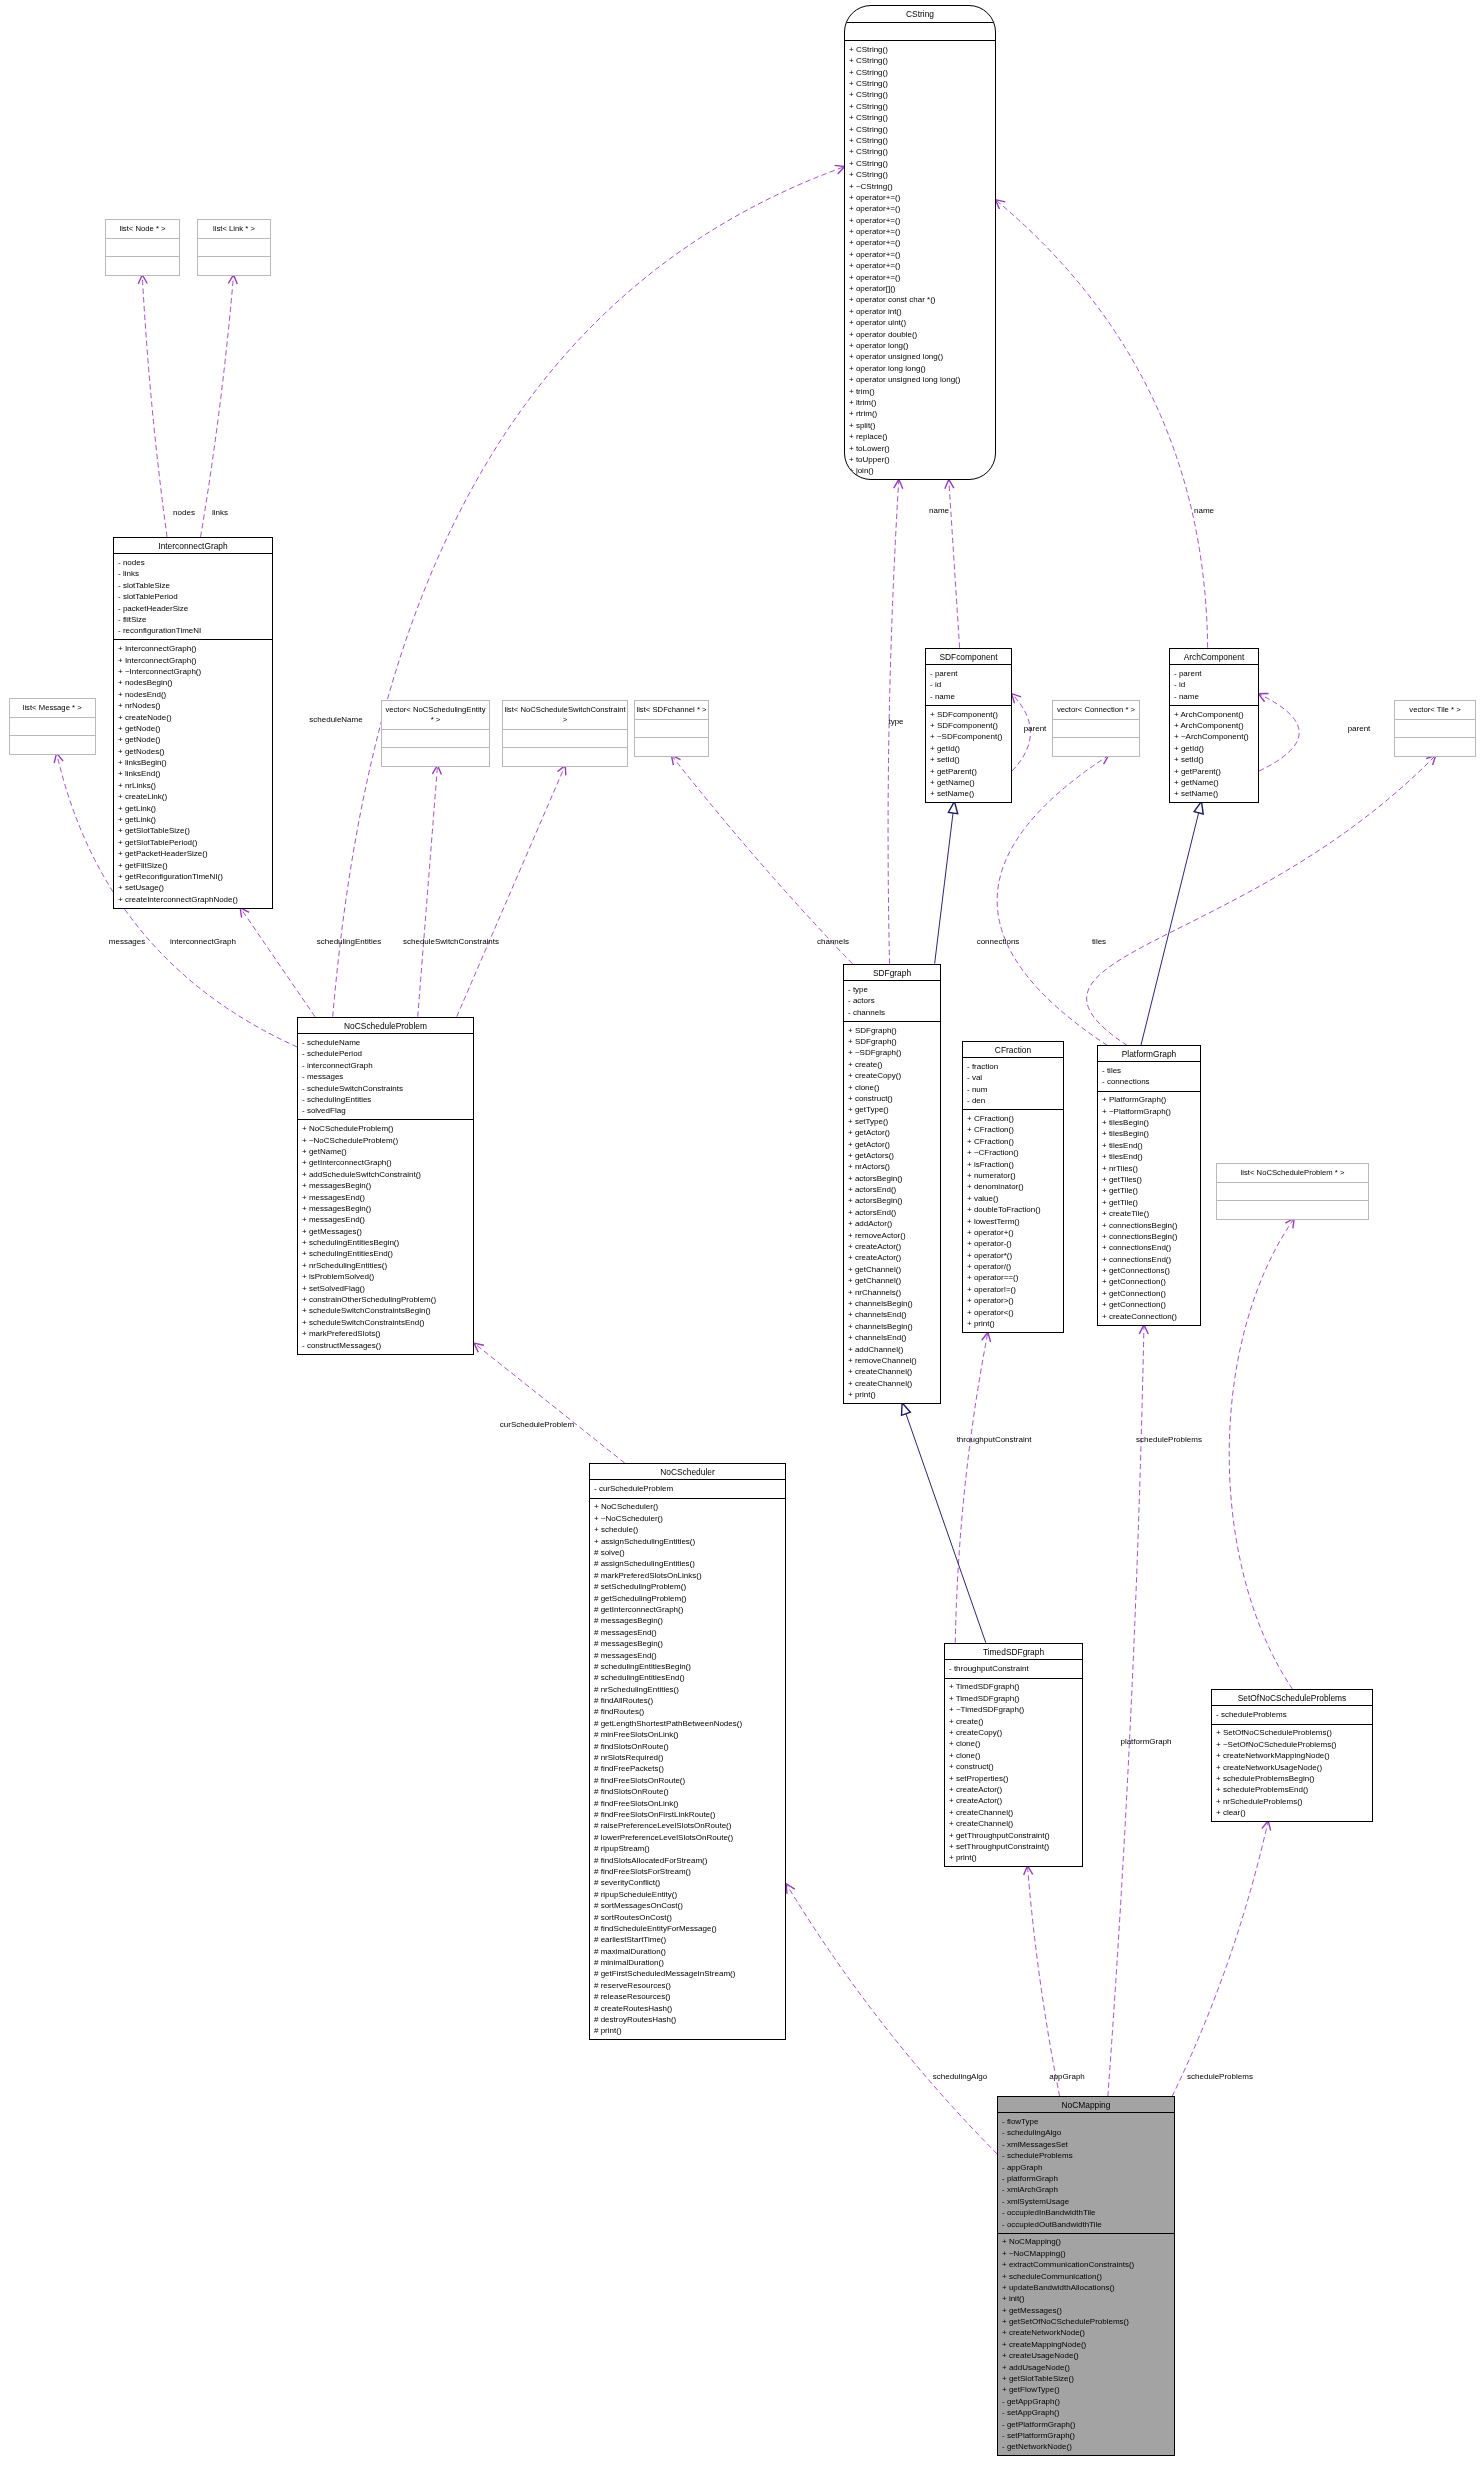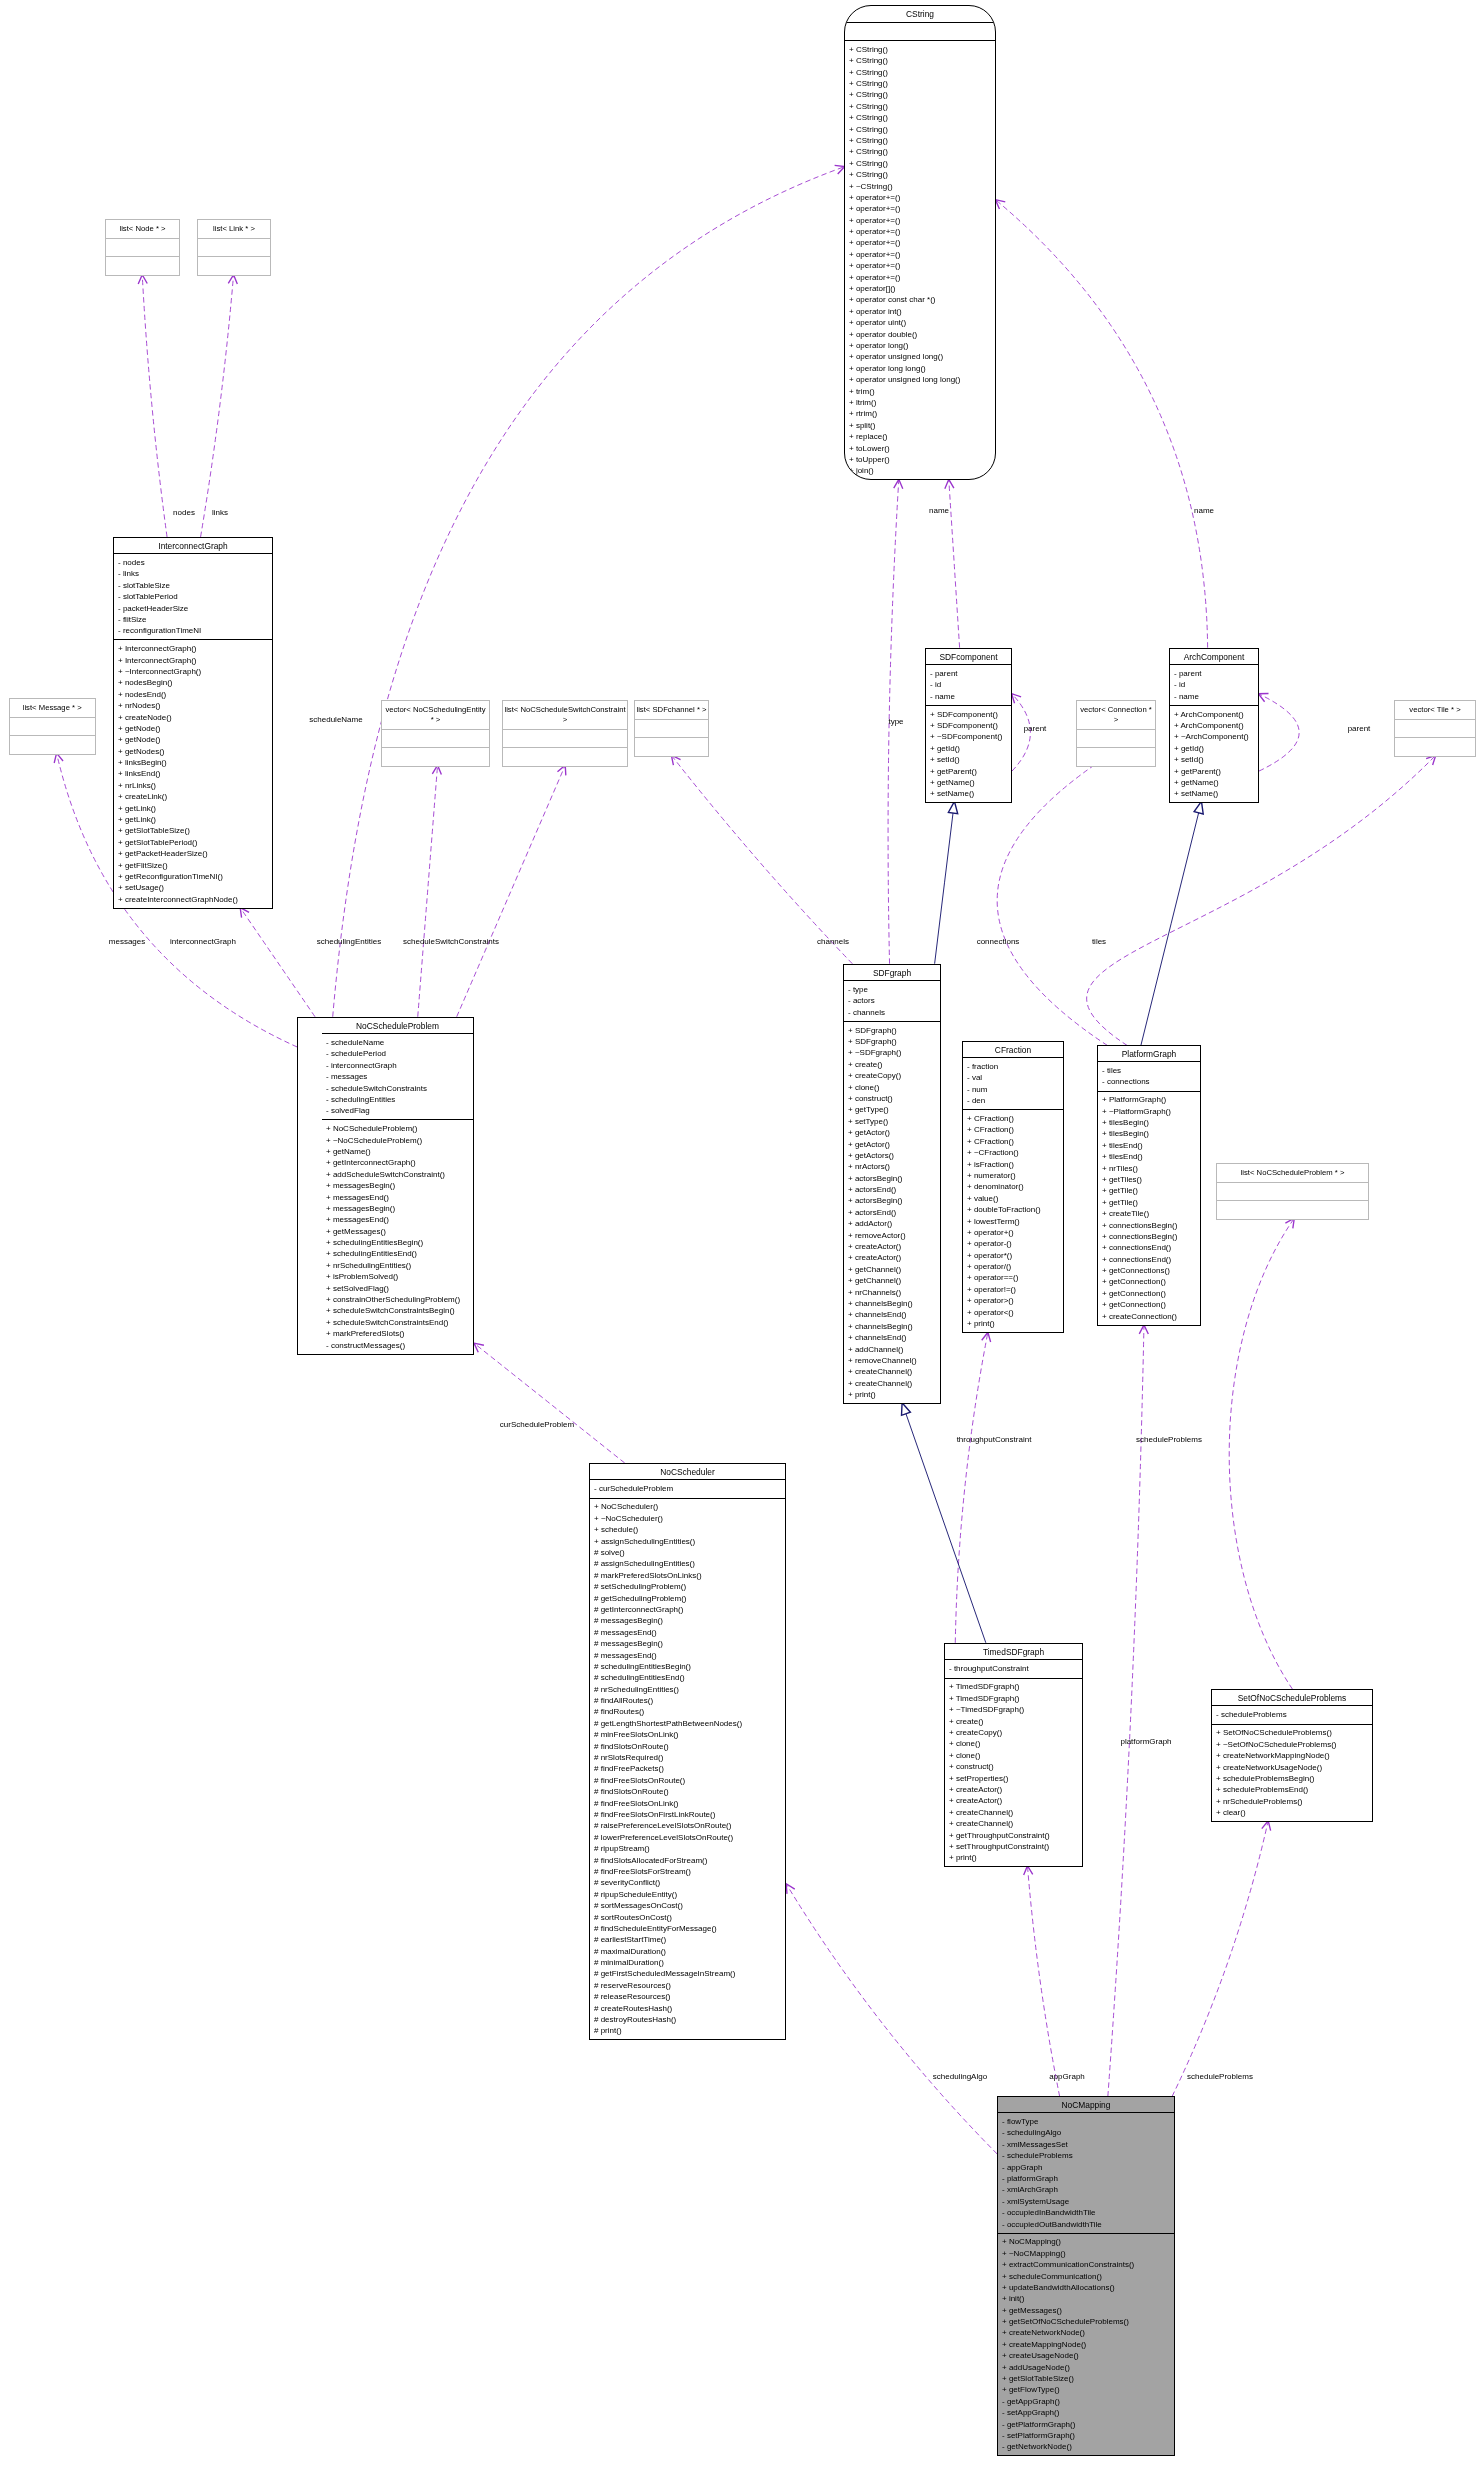--- a/index.html
+++ b/index.html
@@ -178,21 +178,21 @@
         <div class="mline">+ SDFcomponent()</div>
         <div class="mline">+ SDFcomponent()</div>
         <div class="mline">+ ~SDFcomponent()</div>
         <div class="mline">+ getId()</div>
         <div class="mline">+ setId()</div>
         <div class="mline">+ getParent()</div>
         <div class="mline">+ getName()</div>
         <div class="mline">+ setName()</div>
       </div>
     </div>
-    <div class="cls template" style="left: 1052px; top: 700px; width: 80px; margin-left: 24px;">
+    <div class="cls template" style="left: 1052px; top: 700px; width: 88px;">
       <div class="title">vector&lt; Connection * &gt;</div>
       <div class="tsec first"></div>
       <div class="tsec"></div>
     </div>
     <div class="cls " style="left: 1169px; top: 648px; width: 90px;">
       <div class="title">ArchComponent</div>
       <div class="sec attrs">
         <div class="mline">- parent</div>
         <div class="mline">- id</div>
         <div class="mline">- name</div>
@@ -206,21 +206,21 @@
         <div class="mline">+ getParent()</div>
         <div class="mline">+ getName()</div>
         <div class="mline">+ setName()</div>
       </div>
     </div>
     <div class="cls template" style="left: 1394px; top: 700px; width: 82px;">
       <div class="title">vector&lt; Tile * &gt;</div>
       <div class="tsec first"></div>
       <div class="tsec"></div>
     </div>
-    <div class="cls " style="left: 297px; top: 1017px; width: 177px; padding-left: 24px;">
+    <div class="cls " style="left: 297px; top: 1017px; width: 177px;">
       <div class="title">NoCScheduleProblem</div>
       <div class="sec attrs">
         <div class="mline">- scheduleName</div>
         <div class="mline">- schedulePeriod</div>
         <div class="mline">- interconnectGraph</div>
         <div class="mline">- messages</div>
         <div class="mline">- scheduleSwitchConstraints</div>
         <div class="mline">- schedulingEntities</div>
         <div class="mline">- solvedFlag</div>
       </div>

